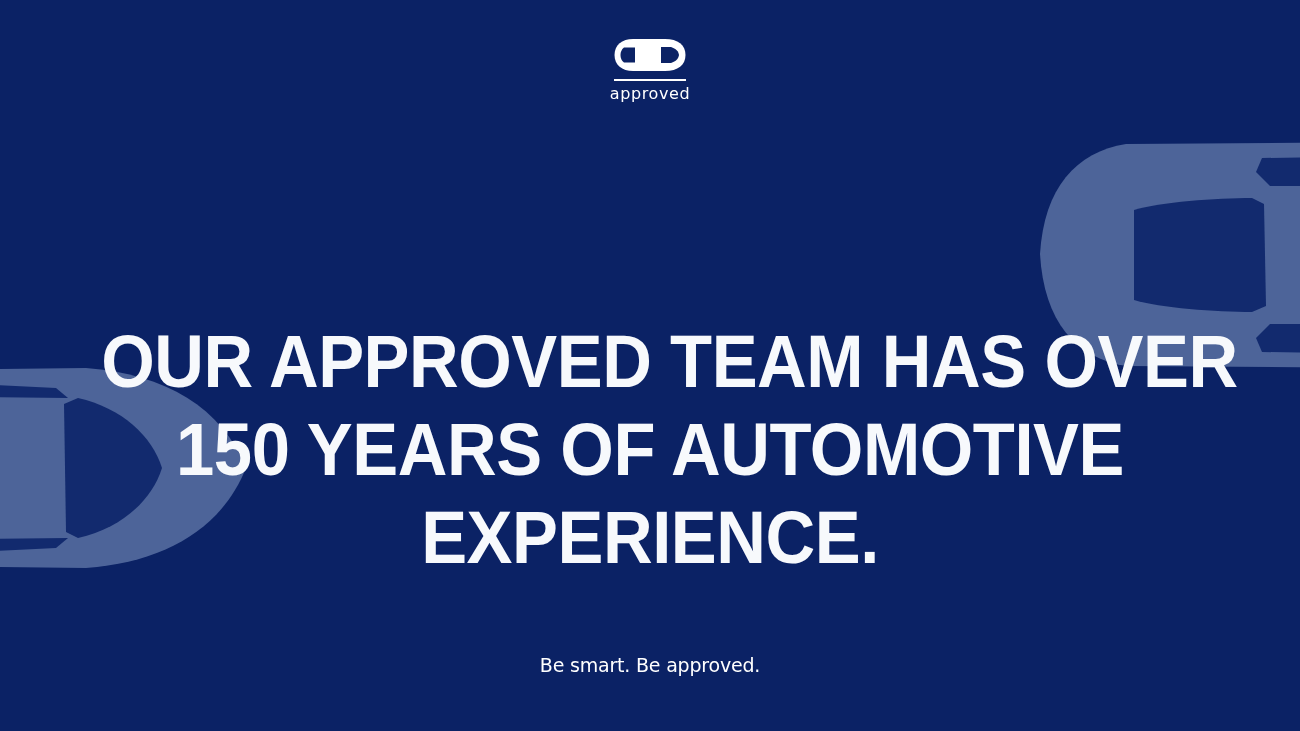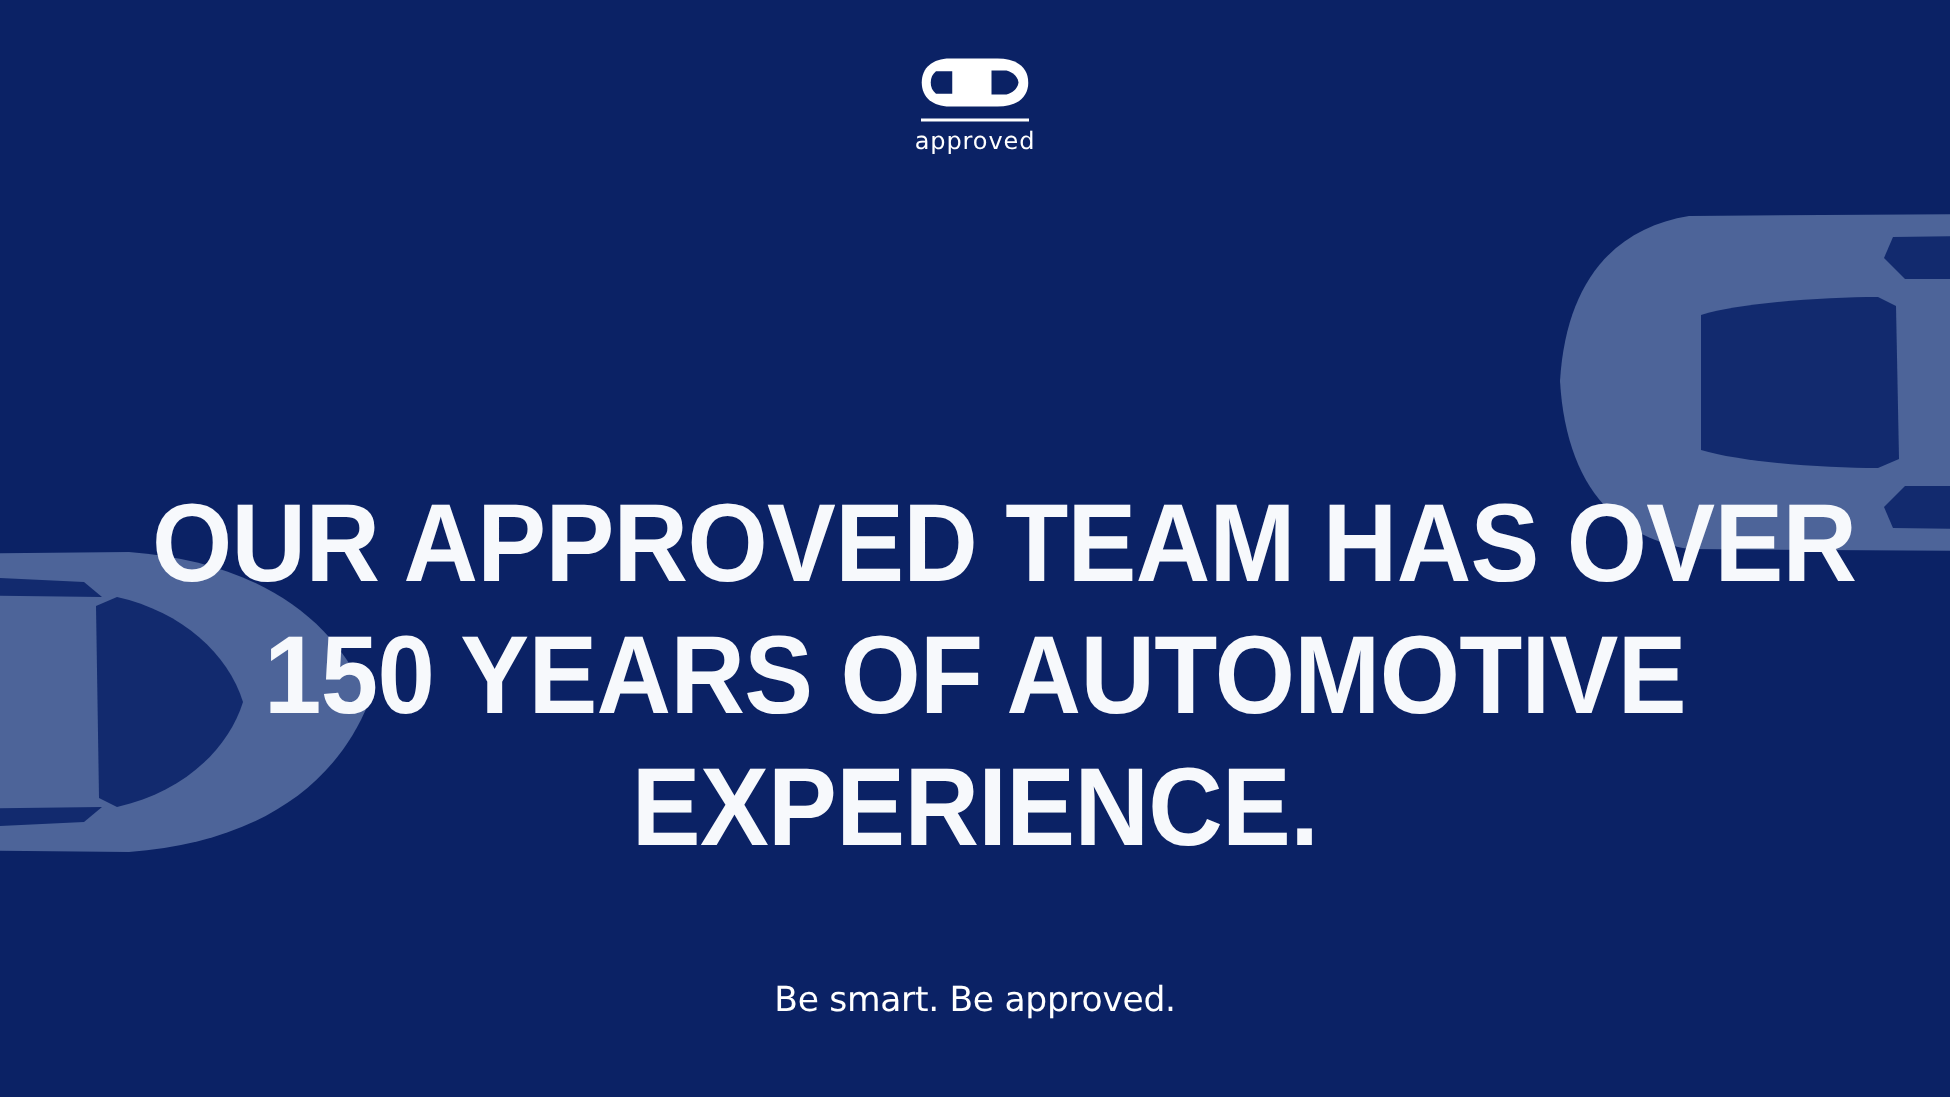--- a/index.html
+++ b/index.html
@@ -87,21 +87,21 @@
 
   
   #tagline {
     position: absolute;
     top: 654px;
     left: 0;
     width: 1300px;
     text-align: center;
     color: #ffffff;
     font-family: "DejaVu Sans", sans-serif;
-    font-size: 23px;
+    font-size: 19px;
     font-weight: 400;
     letter-spacing: -0.2px;
   }
 </style>
 </head>
 <body>
 
 <div id="slide">
 
   <svg id="car-right" class="deco-car" viewBox="0 0 380 230" xmlns="http://www.w3.org/2000/svg">

